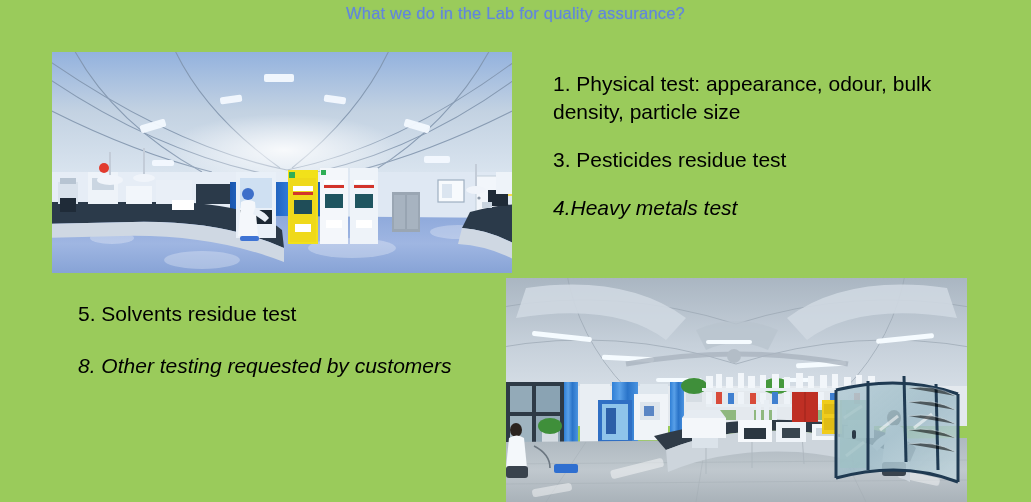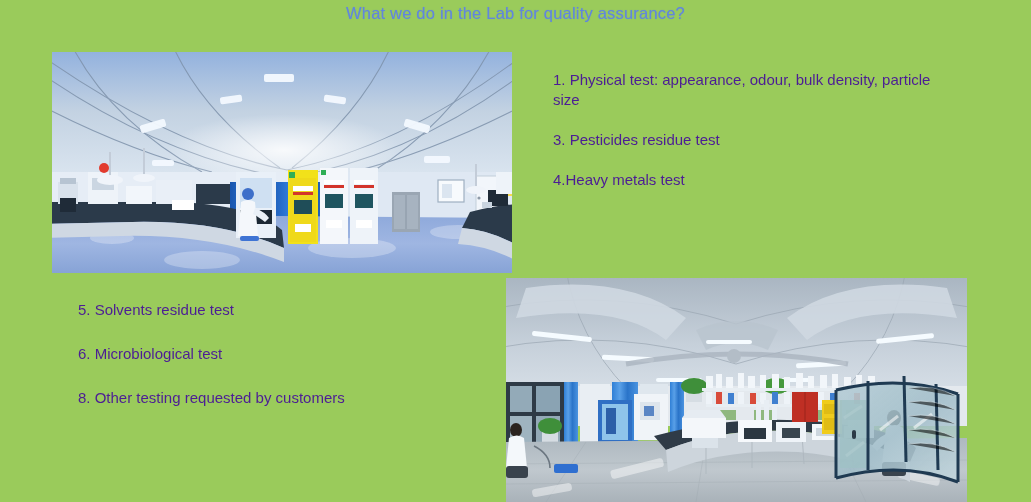--- a/index.html
+++ b/index.html
@@ -16,23 +16,23 @@
     position:absolute;left:0;top:4px;width:1031px;
     text-align:center;
     font-size:16.5px;font-weight:normal;
     color:#6186dd;
     letter-spacing:.2px;
     filter:blur(.35px);
     text-shadow:0 0 1px rgba(97,134,221,.55);
   }
 
   
-  .list{position:absolute;color:#4c1d95;font-size:15px;line-height:1.34;}
+  .list{position:absolute;color:#000000;font-size:21px;line-height:1.34;}
   .list .item{margin-bottom:20px;}
-  .list .item:last-child{margin-bottom:0;}
+  .list .item:last-child{margin-bottom:0;font-style:italic;}
   #right-list{left:553px;top:70px;width:380px;}
   #left-list{left:78px;top:300px;width:400px;}
   #left-list .item{margin-bottom:24px;}
 
   
   .photo{position:absolute;overflow:hidden;}
   #photo-top{left:52px;top:52px;width:460px;height:221px;}
   #photo-bottom{left:506px;top:278px;width:461px;height:224px;}
   .photo svg{display:block;width:100%;height:100%;}
 </style>
@@ -185,21 +185,20 @@
   </div>
 
   <div class="list" id="right-list">
     <div class="item">1. Physical test: appearance, odour, bulk density, particle size</div>
     <div class="item">3. Pesticides residue test</div>
     <div class="item">4.Heavy metals test</div>
   </div>
 
   <div class="list" id="left-list">
     <div class="item">5. Solvents residue test</div>
-    <div class="item">6. Microbiological test</div>
     <div class="item">8. Other testing requested by customers</div>
   </div>
 
   <div class="photo" id="photo-bottom">
     <svg viewBox="0 0 461 224" preserveAspectRatio="none">
       <defs>
         <linearGradient id="bCeil" x1="0" y1="0" x2="0" y2="1">
           <stop offset="0" stop-color="#aab6c2"></stop>
           <stop offset=".55" stop-color="#c6d0da"></stop>
           <stop offset="1" stop-color="#d8e0e8"></stop>

